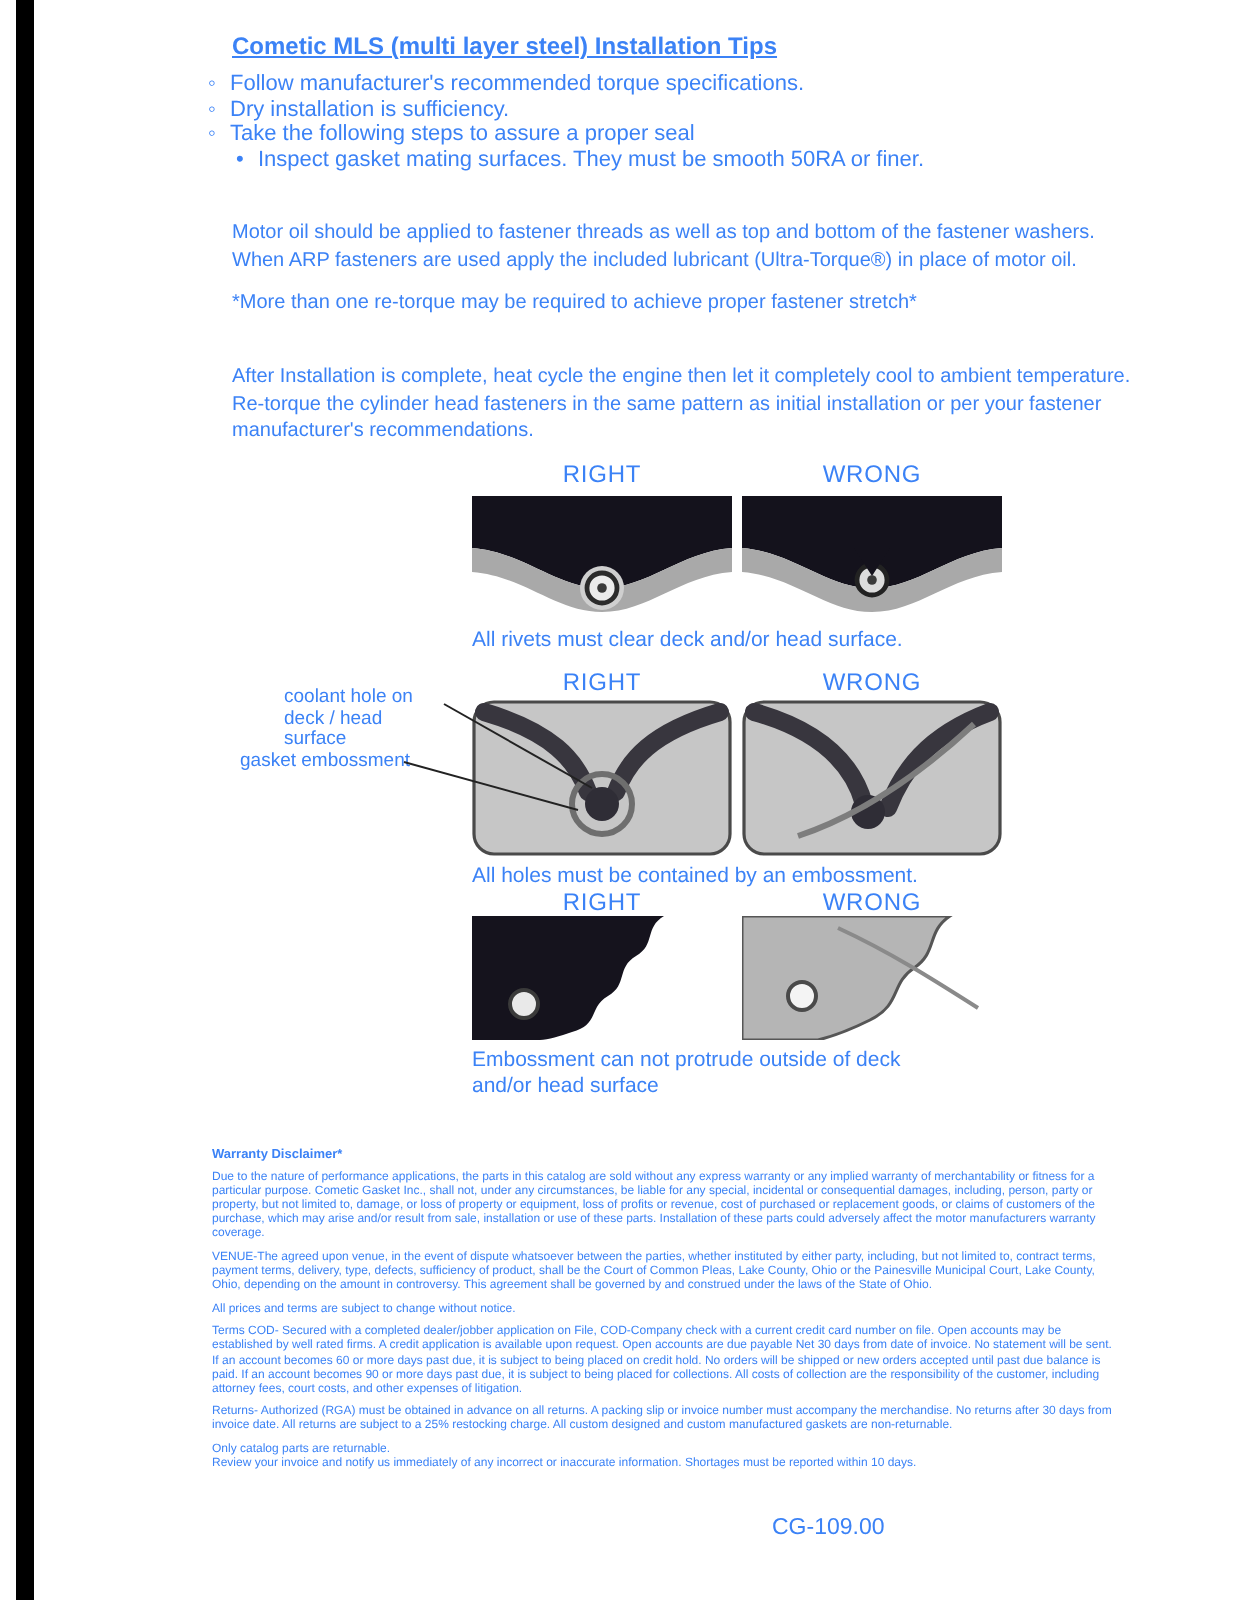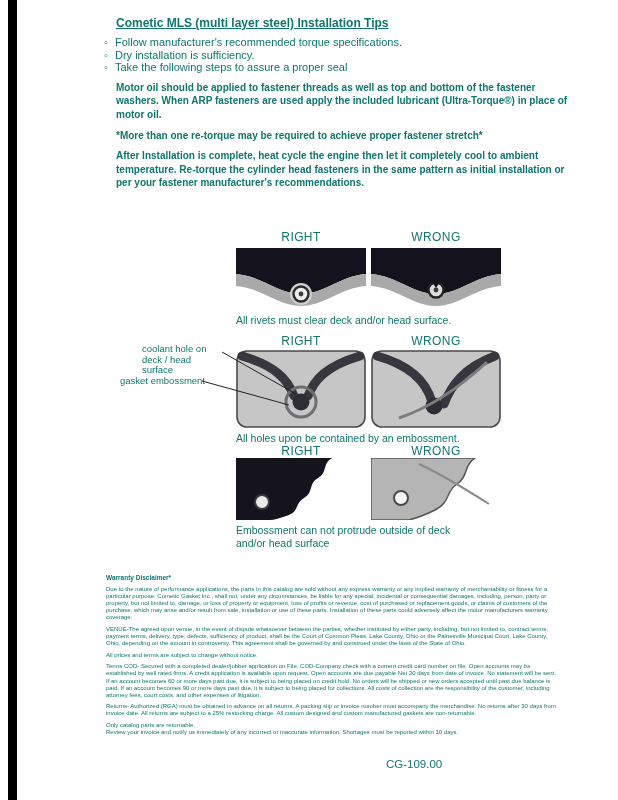--- a/index.html
+++ b/index.html
@@ -1,31 +1,31 @@
 <!DOCTYPE html>
 <html><head>
 <meta charset="utf-8">
 <style>
   * { box-sizing: border-box; }
   html, body { margin: 0; padding: 0; background: #ffffff; }
   .page {
     position: relative; width: 618px; height: 800px; background: #fff;
-    font-family: "Liberation Sans", sans-serif; color: #0f766e; overflow: hidden;
+    font-family: "Liberation Sans", sans-serif; color: #3b82f6; overflow: hidden;
   }
   .spine { position: absolute; left: 8px; top: 0; width: 9px; height: 800px; background: #000; }
 
   .head { position: absolute; left: 100px; top: 16px; width: 500px; }
   .title { font-size: 12px; font-weight: bold; text-decoration: underline; margin: 0 0 6px 16px; }
   .tips { list-style: none; margin: 0; padding: 0; font-size: 11px; line-height: 12.6px; }
   .tips li { position: relative; padding-left: 11px; margin-left: 4px; }
   .tips li::before { content: "\25E6"; position: absolute; left: 0; top: 0; }
   .tips li.sub { margin-left: 18px; }
   .tips li.sub::before { content: "\2022"; }
   .h2 { font-size: 11.5px; font-weight: bold; margin: 12px 0 0 16px; }
-  .para { font-size: 10px; line-height: 13.5px; margin: 7px 0 0 16px; width: 452px; font-weight: bold; }
+  .para { font-size: 10px; line-height: 13.5px; margin: 24px 0 0 16px; width: 452px; }
   .note { margin-top: 8px; line-height: 13px; }
 
   .diagrams { position: absolute; left: 100px; top: 228px; width: 470px; height: 350px; }
   .dg-label { position: absolute; width: 130px; text-align: center; font-size: 12px; letter-spacing: 0.4px; }
   .panel { position: absolute; width: 130px; display: block; }
   .caption { position: absolute; font-size: 10.5px; line-height: 12.5px; }
   .side-label { position: absolute; font-size: 9.5px; line-height: 10.5px; }
   .leaders { position: absolute; left: 0; top: 0; width: 470px; height: 350px; pointer-events: none; }
 
   .disclaimer { position: absolute; left: 106px; top: 574px; width: 452px; }
@@ -39,20 +39,21 @@
 
 <div class="page">
   <div class="spine"></div>
 
   <div class="head">
     <h1 class="title">Cometic MLS (multi layer steel) Installation Tips</h1>
     <ul class="tips">
       <li>Follow manufacturer's recommended torque specifications.</li>
       <li>Dry installation is sufficiency.</li>
       <li>Take the following steps to assure a proper seal</li>
+      <li class="sub">Inspect gasket mating surfaces.  They must be smooth 50RA or finer.</li>
     </ul>
     <p class="para">Motor oil should be applied to fastener threads as well as top and bottom of the fastener washers. When ARP fasteners are used apply the included lubricant (Ultra-Torque®) in place of motor oil.</p>
     <p class="para note">*More than one re-torque may be required to achieve proper fastener stretch*</p>
     <p class="para">After Installation is complete, heat cycle the engine then let it completely cool to ambient temperature. Re-torque the cylinder head fasteners in the same pattern as initial installation or per your fastener manufacturer's recommendations.</p>
   </div>
 
   <div class="diagrams">
 
     <div class="dg-label" style="left:136px; top:2px">RIGHT</div>
     <div class="dg-label" style="left:271px; top:2px">WRONG</div>
@@ -95,21 +96,21 @@
       <path d="M124 6 C92 18 80 36 73 54" fill="none" stroke="#38363e" stroke-width="9" stroke-linecap="round"></path>
       <circle cx="63" cy="56" r="8.5" fill="#2f2d36"></circle>
       <path d="M28 68 C58 58 88 38 116 12" fill="none" stroke="#7d7d7d" stroke-width="3"></path>
     </svg>
 
     <svg class="leaders" viewBox="0 0 470 350">
       <line x1="122" y1="124" x2="196" y2="166" stroke="#222" stroke-width="1"></line>
       <line x1="102" y1="153" x2="189" y2="177" stroke="#222" stroke-width="1"></line>
     </svg>
 
-    <div class="caption" style="left:136px; top:204px">All holes upon be contained by an embossment.</div>
+    <div class="caption" style="left:136px; top:204px">All holes must be contained by an embossment.</div>
 
     <div class="dg-label" style="left:136px; top:216px">RIGHT</div>
     <div class="dg-label" style="left:271px; top:216px">WRONG</div>
 
     <svg class="panel" style="left:136px; top:230px" width="130" height="62" viewBox="0 0 130 62">
       <path d="M0 0 H96 C86 6 92 14 82 20 C72 26 78 34 68 40 C58 46 64 54 50 58 C44 60 38 62 34 62 H0 Z" fill="#15131d"></path>
       <circle cx="26" cy="44" r="7" fill="#e9e9e9" stroke="#3a3a3a" stroke-width="2"></circle>
     </svg>
 
     <svg class="panel" style="left:271px; top:230px" width="130" height="62" viewBox="0 0 130 62">

